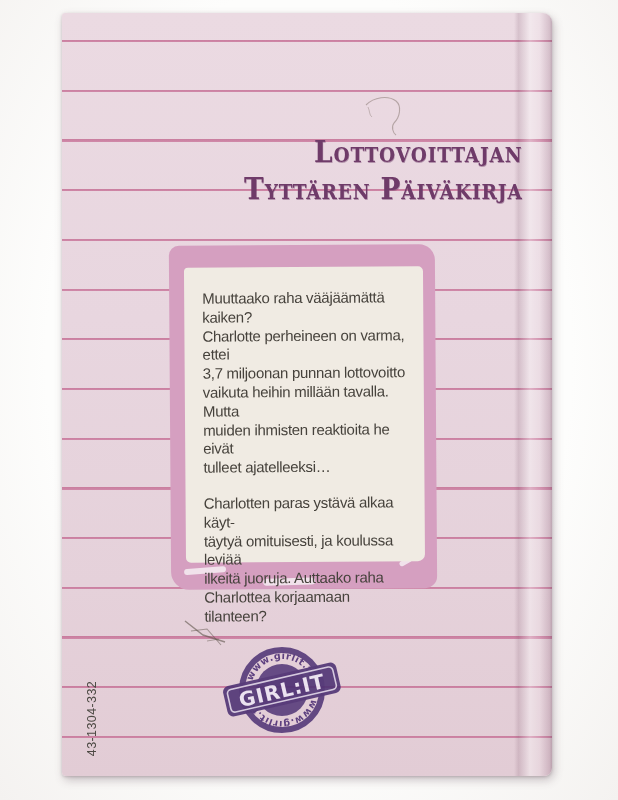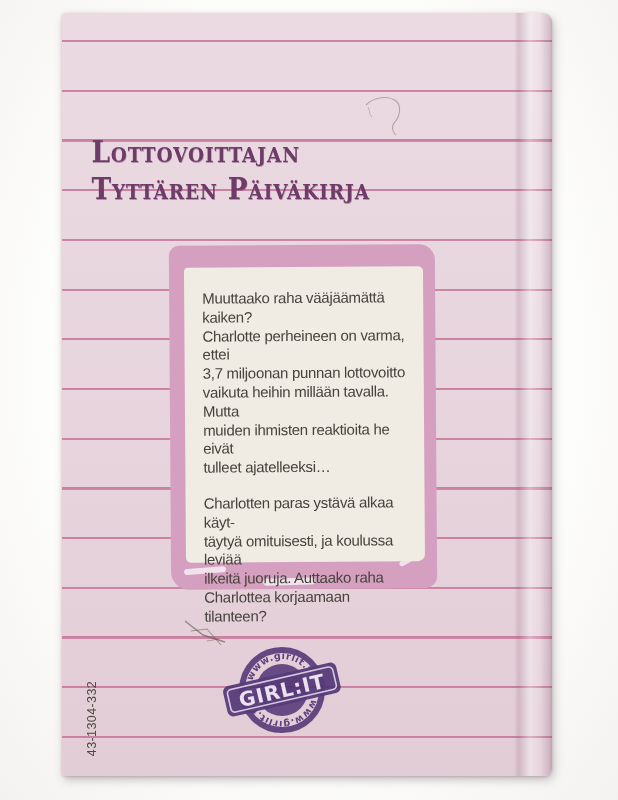--- a/index.html
+++ b/index.html
@@ -35,21 +35,21 @@
       rgba(122,83,105,.18) 12%,
       rgba(255,255,255,.38) 42%,
       rgba(255,255,255,.16) 68%,
       rgba(140,100,122,.22) 93%,
       rgba(92,62,82,.30) 100%);
   }
 
   
   .title-block {
     position: absolute; left: 0; top: 120px; width: 100%;
-    text-align: left;
+    text-align: right;
     color: #6f3b69;
     font-family: "DejaVu Serif", serif;
     font-weight: bold;
     font-variant: small-caps;
   }
   .title-line {
     font-size: 30px; line-height: 37px; letter-spacing: 1px;
     transform: scaleX(.88);
     text-shadow: 0.5px 0.5px 0 rgba(111,59,105,.45);
   }

